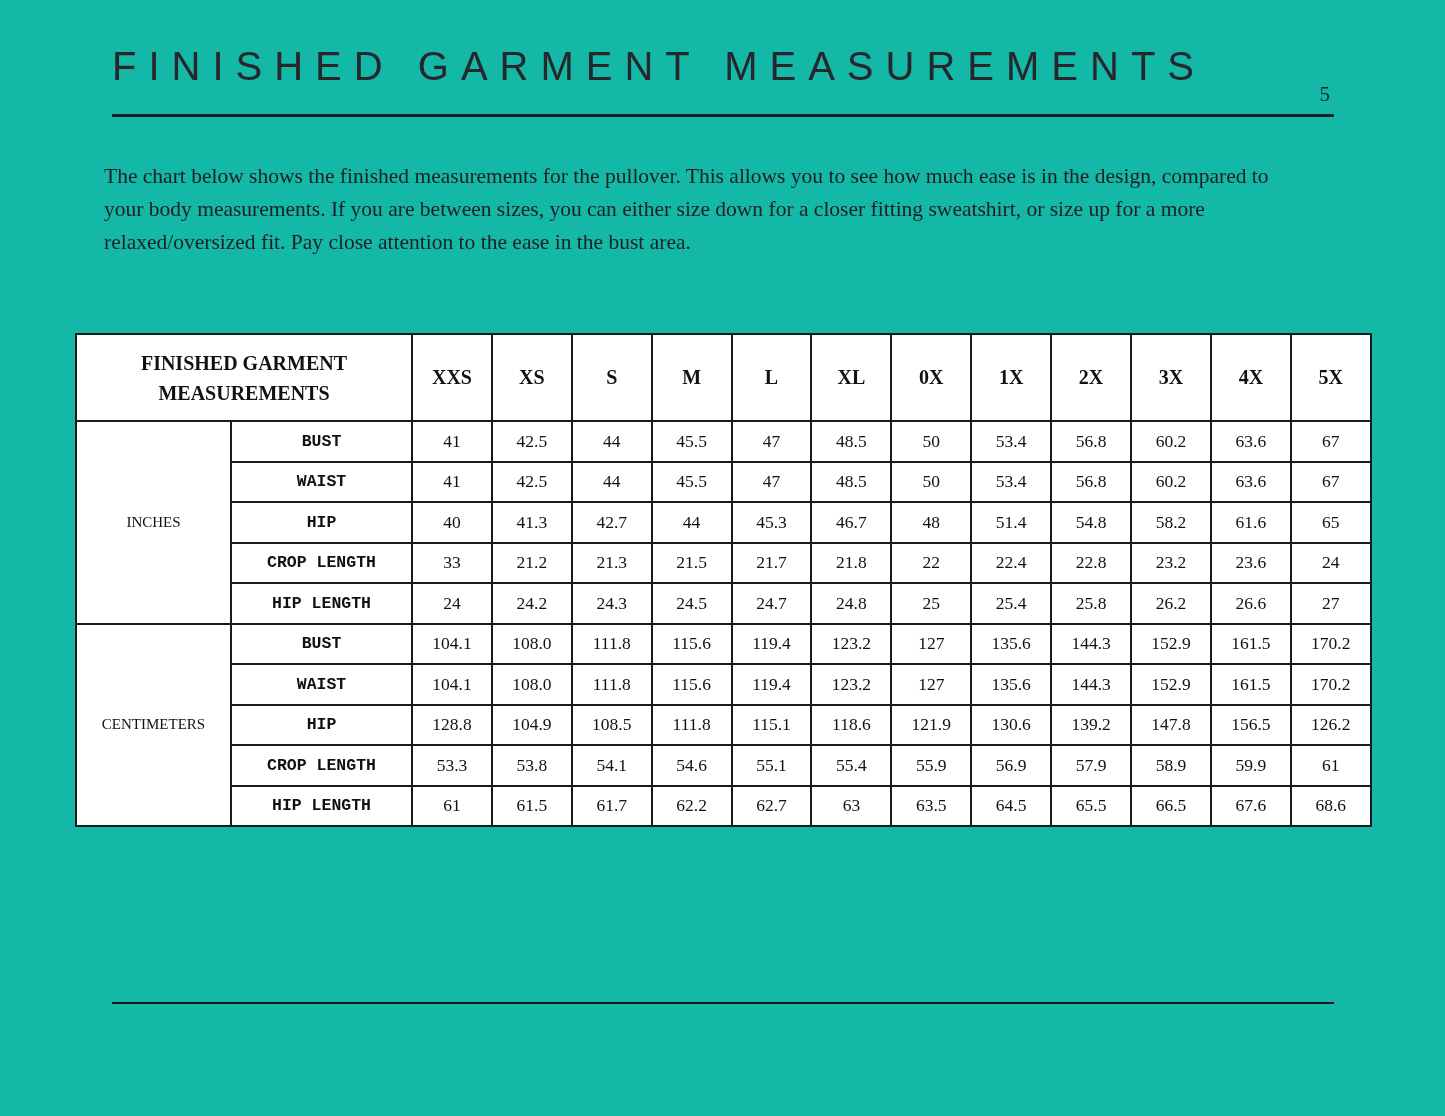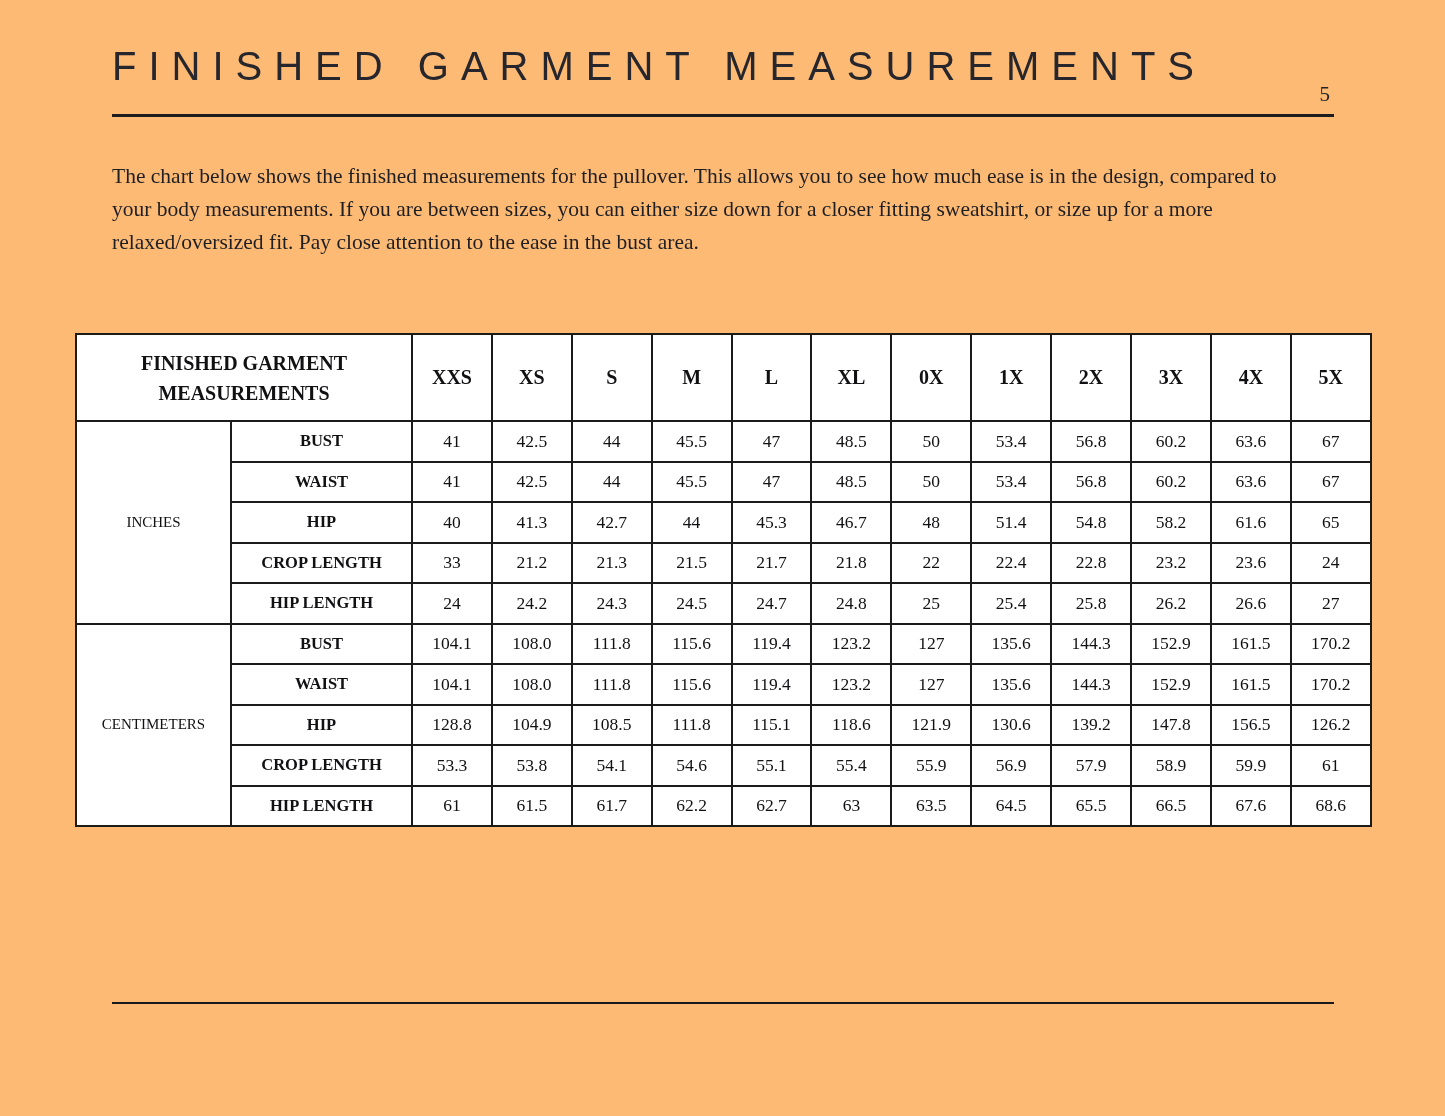--- a/index.html
+++ b/index.html
@@ -1,21 +1,21 @@
 <!DOCTYPE html>
 <html><head>
 <meta charset="utf-8">
 <style>
   * { margin: 0; padding: 0; box-sizing: border-box; }
   html, body { background: #ffffff; }
   .page {
     position: relative;
     width: 1445px;
     height: 1116px;
-    background: #fdba74;
+    background: #14b8a6;
     font-family: "Liberation Serif", serif;
     color: #232327;
     overflow: hidden;
   }
   .title {
     position: absolute;
     left: 112px;
     top: 44px;
     font-family: "Liberation Sans", sans-serif;
     font-weight: 500;
@@ -34,21 +34,21 @@
   .rule-top {
     position: absolute;
     left: 112px;
     top: 114px;
     width: 1222px;
     height: 3px;
     background: #1d1d1f;
   }
   .intro {
     position: absolute;
-    left: 112px;
+    left: 104px;
     top: 160px;
     width: 1195px;
     font-size: 21.5px;
     line-height: 33px;
     color: #1f1f23;
   }
   table.meas {
     position: absolute;
     left: 75px;
     top: 333px;
@@ -61,21 +61,21 @@
     border: 2px solid #1b1b1b;
     text-align: center;
     vertical-align: middle;
     background: #ffffff;
     color: #111114;
   }
   table.meas thead th { height: 87px; font-size: 20px; font-weight: bold; }
   table.meas th.corner { font-size: 20px; line-height: 30px; padding: 0 40px; }
   table.meas tbody tr { height: 40.5px; }
   table.meas th.unit   { font-size: 15px; font-weight: normal; }
-  table.meas th.mlabel { font-size: 16.5px; font-weight: bold; }
+  table.meas th.mlabel { font-size: 16.5px; font-weight: bold; font-family: Liberation Mono, monospace; }
   table.meas td.val    { font-size: 17.5px; font-weight: normal; }
   .rule-bottom {
     position: absolute;
     left: 112px;
     top: 1002px;
     width: 1222px;
     height: 2px;
     background: #1a1a1c;
   }
   .footer-row {

